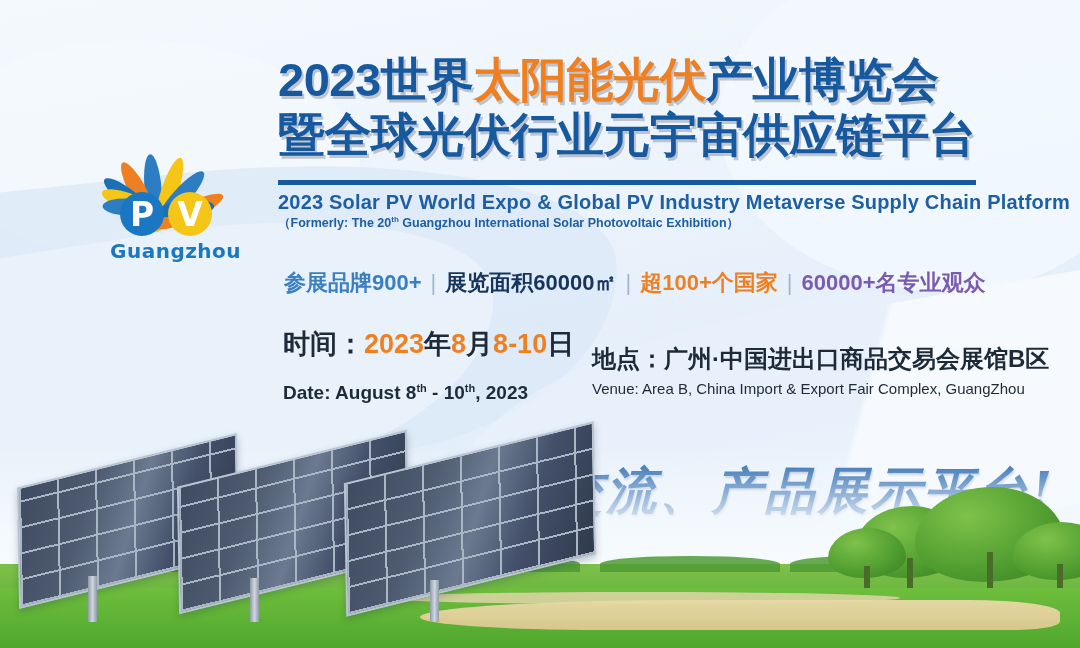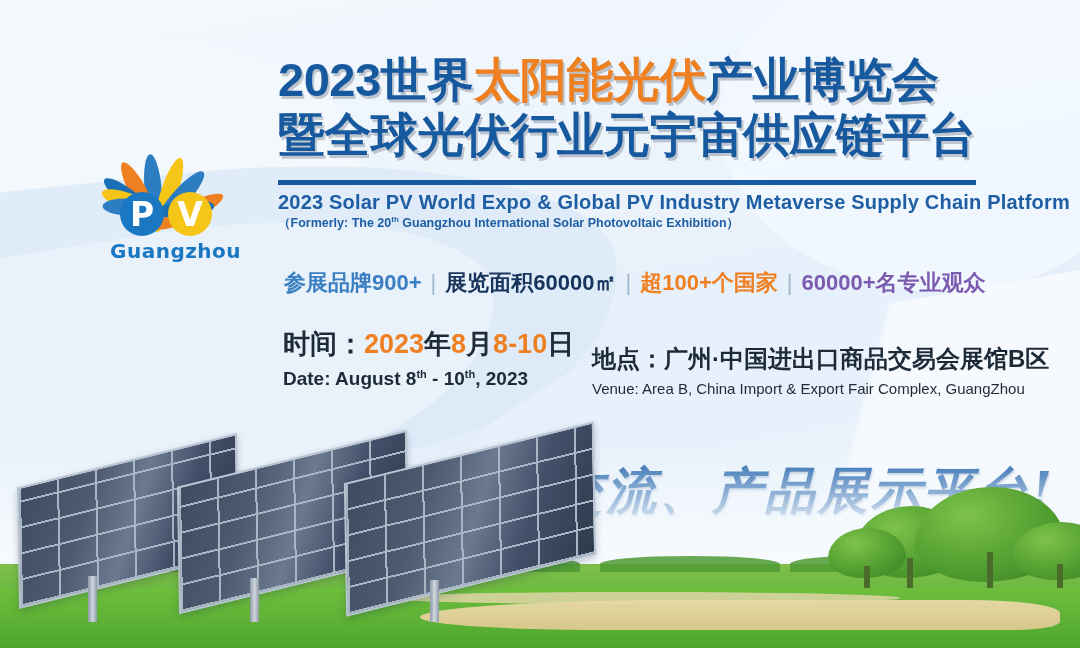--- a/index.html
+++ b/index.html
@@ -120,21 +120,21 @@
   .s1 { color:#3a7fc1; }
   .s2 { color:#16345c; }
   .s3 { color:#ef8022; }
   .s4 { color:#7b5bb0; }
 
   
   #date { position:absolute; left:283px; top:327px; white-space:nowrap; }
   #venue { position:absolute; left:592px; top:323px; white-space:nowrap;margin-top:20px; }
   .line-cn { font-size:27px; font-weight:bold; color:#1d2a38; line-height:34px; }
   .line-cn .hl { color:#ef8022; }
-  .line-en { font-size:19px; font-weight:bold; color:#1d2a38; line-height:26px; margin-top:0; }
+  .line-en { font-size:19px; font-weight:bold; color:#1d2a38; line-height:26px; margin-top:14px; }
   .line-en sup { font-size:11px; }
   .venue-cn { font-size:24px; font-weight:bold; color:#1d2a38; line-height:32px; }
   .venue-en { font-size:15px; font-weight:normal; color:#1d2a38; line-height:22px; margin-top:3px; }
 
   
   #callig1 {
     position:absolute; left:100px; top:398px;
     font-family:"DejaVu Serif", serif;
     font-size:52px; font-weight:bold; font-style:italic;
     color:#d8232a; letter-spacing:5px;

